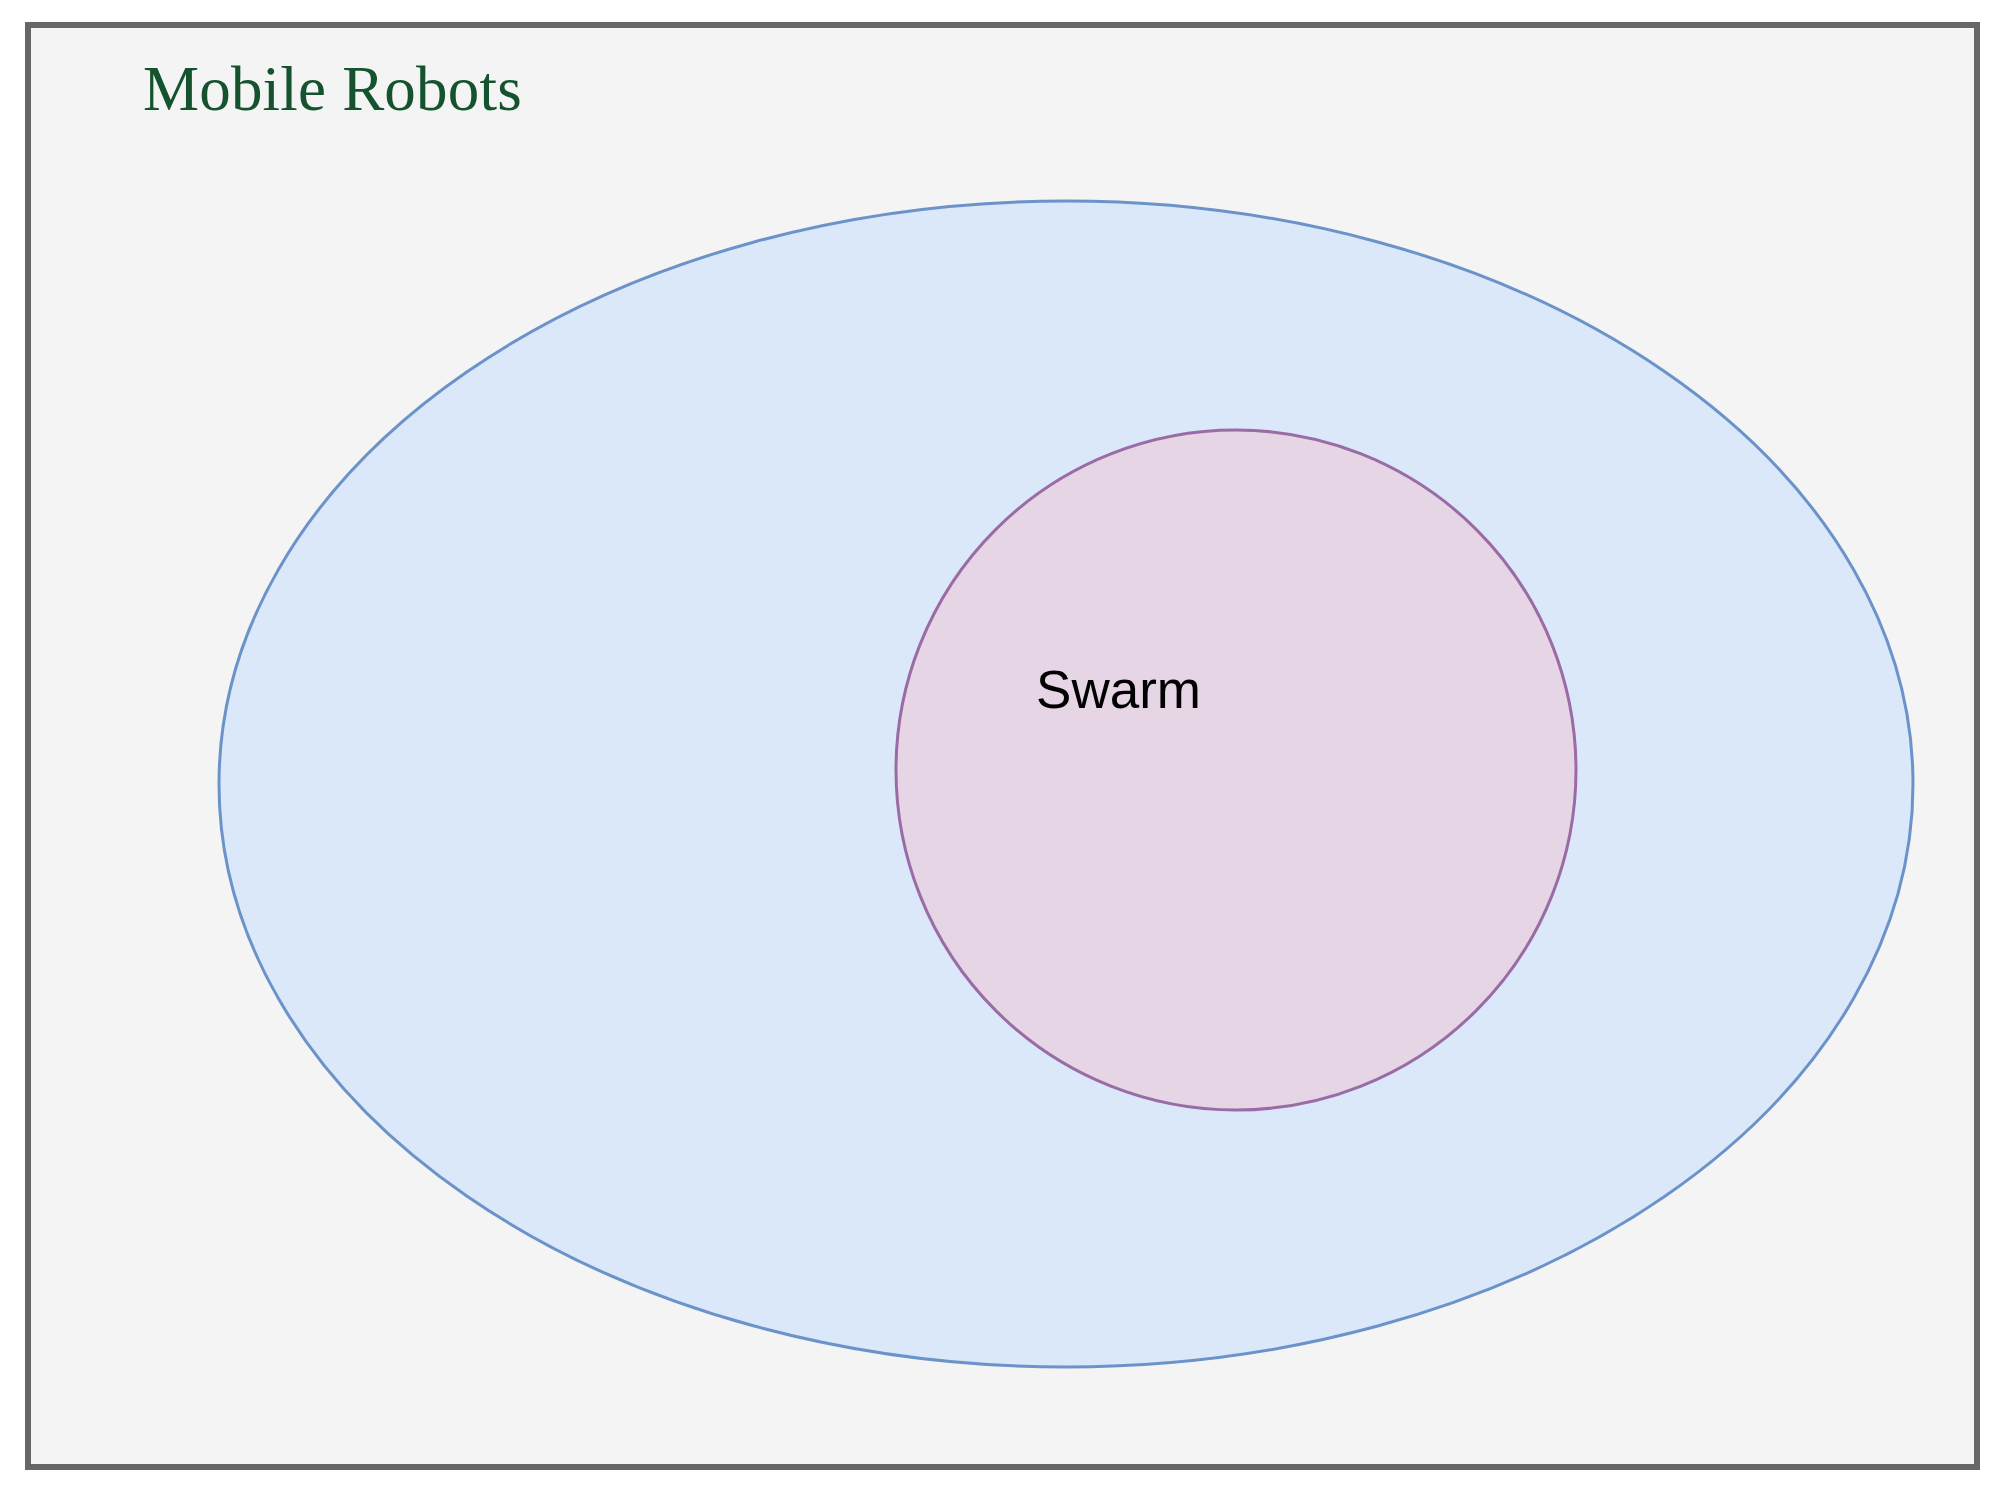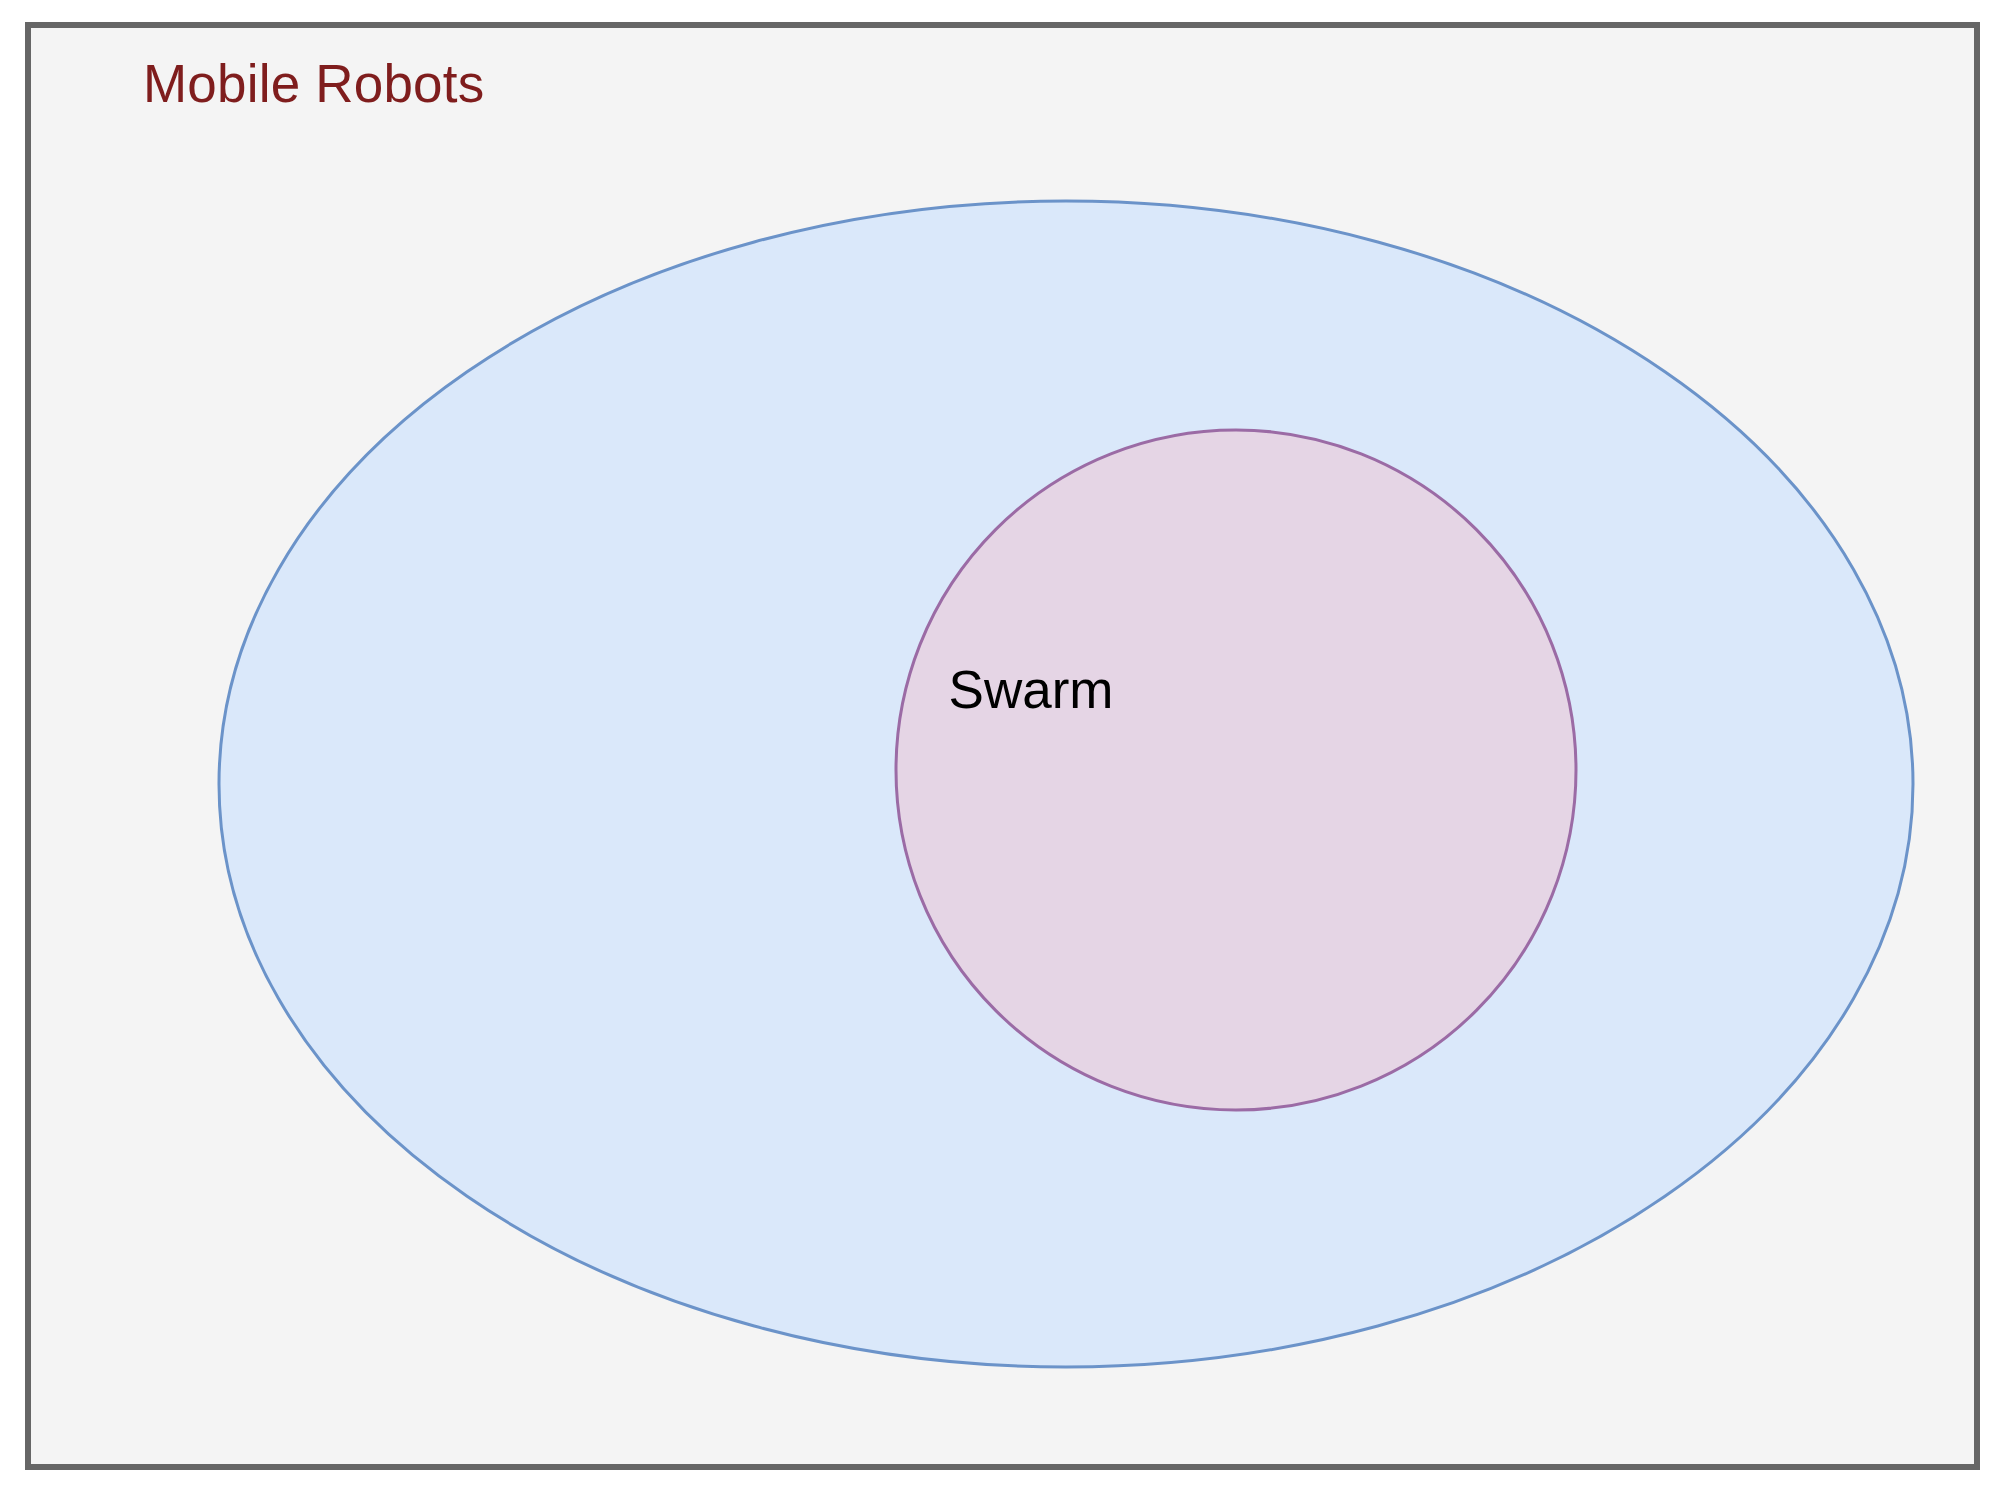--- a/index.html
+++ b/index.html
@@ -32,24 +32,24 @@
     box-sizing: border-box;
     background: #f4f4f4;
     border: 6px solid #666666;
   }
 
   
   .frame-title {
     position: absolute;
     left: 112px;
     top: 28px;
-    font-size: 53px;
+    font-size: 63px;
     line-height: 1.05;
-    color: #7f1d1d;
-    font-family: Liberation Sans, sans-serif;
+    color: #14532d;
+    font-family: Liberation Serif, serif;
     white-space: nowrap;
     letter-spacing: 0.2px;
   }
 
   
   .shape-layer {
     position: absolute;
     left: 0;
     top: 0;
     width: 1943px;
@@ -70,21 +70,21 @@
   .label-multi-robot {
     left: 207px;
     top: 507px;
     text-align: left;
   }
 
   .label-swarm {
     left: 830px;
     top: 507px;
     width: 340px;
-    text-align: center;
+    text-align: right;
   }
 </style>
 </head>
 <body>
 
 <div id="canvas">
 
   <div class="outer-frame">
 
     <div class="frame-title">Mobile Robots</div>

